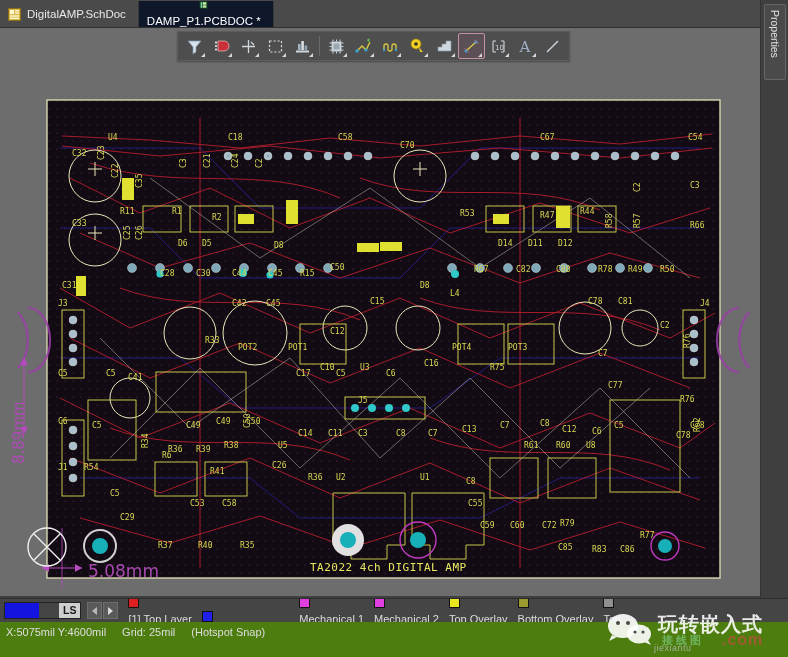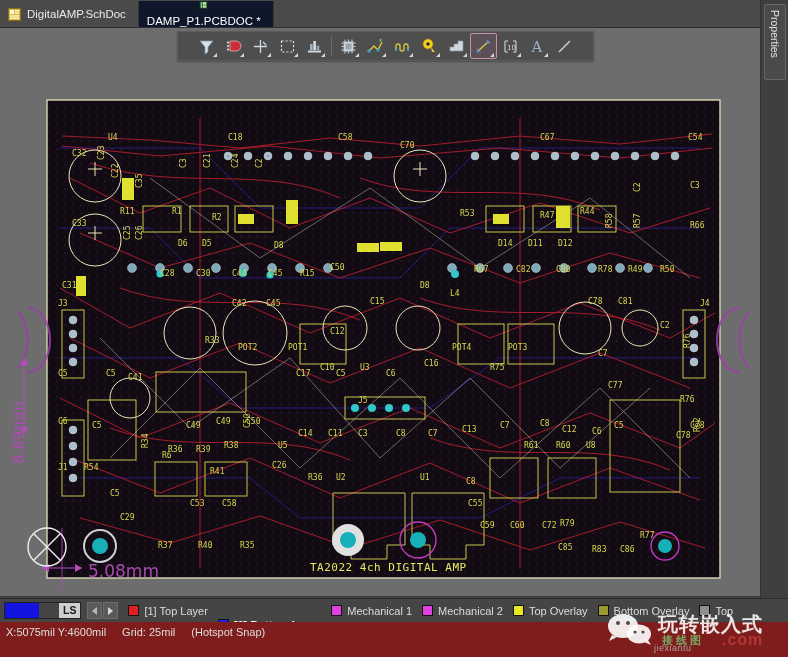--- a/index.html
+++ b/index.html
@@ -24,21 +24,21 @@
     cursor: pointer; border-right: 1px solid #3a3a3a;
   }
   .tab.active { background: #0f172a; color: #ffffff; flex-direction: column; }
   .tab-ico { width: 13px; height: 13px; display:block; }
 
   
   .toolbar {
     position: absolute; left: 177px; top: 31px;
     height: 30px; background: #4e4e4e;
     border: 1px solid #5c5c5c; border-radius: 1px;
-    display: flex; align-items: center; padding: 0 15px;
+    display: flex; align-items: center; padding: 0 3px;
     box-shadow: 0 1px 2px rgba(0,0,0,.35);
   }
   .tbtn {
     position: relative; width: 27px; height: 26px;
     display: flex; align-items: center; justify-content: center;
     cursor: pointer; border: 1px solid transparent; border-radius: 2px;
   }
   .tbtn.sel { border-color: #c88fa8; background: #5b5056; }
   .tbtn .drop {
     position: absolute; right: 2px; bottom: 1px;
@@ -86,29 +86,29 @@
   .navbtns { display: flex; margin-left: 6px; gap: 1px; }
   .navb {
     width: 15px; height: 17px; background: #5a5a5a; border: 1px solid #6d6d6d;
     display: flex; align-items: center; justify-content: center; cursor: pointer;
   }
   .navb i { width:0; height:0; border-top: 4px solid transparent; border-bottom: 4px solid transparent; }
   .navb.prev i { border-right: 5px solid #b8b8b8; }
   .navb.next i { border-left: 5px solid #d8d8d8; }
   .lay {
     display: flex; align-items: flex-start; gap: 5px; margin-left: 10px;
-    font-size: 11px; color: #dcdcdc; cursor: pointer; white-space: nowrap;
+    font-size: 11px; color: #dcdcdc; cursor: pointer; white-space: nowrap; flex-direction: column;
   }
   .lay.active { color: #ffffff; font-weight: bold; margin-top: 28px; }
   .sw { width: 11px; height: 11px; border: 1px solid #111; }
 
   
   .statusbar {
     position: absolute; left: 0; top: 622px; width: 788px; height: 35px;
-    background: #7f1d1d; display: flex; align-items: flex-start;
+    background: #4d7c0f; display: flex; align-items: flex-start;
     padding: 4px 0 0 6px; gap: 0; font-size: 11px; color: #dedede;
   }
   .st { padding-right: 16px; white-space: nowrap; }
 
   
   .wm {
     position: absolute; right: 6px; bottom: 2px; width: 180px; height: 48px;
     pointer-events: none; user-select: none;
   }
   .wm-cn {

